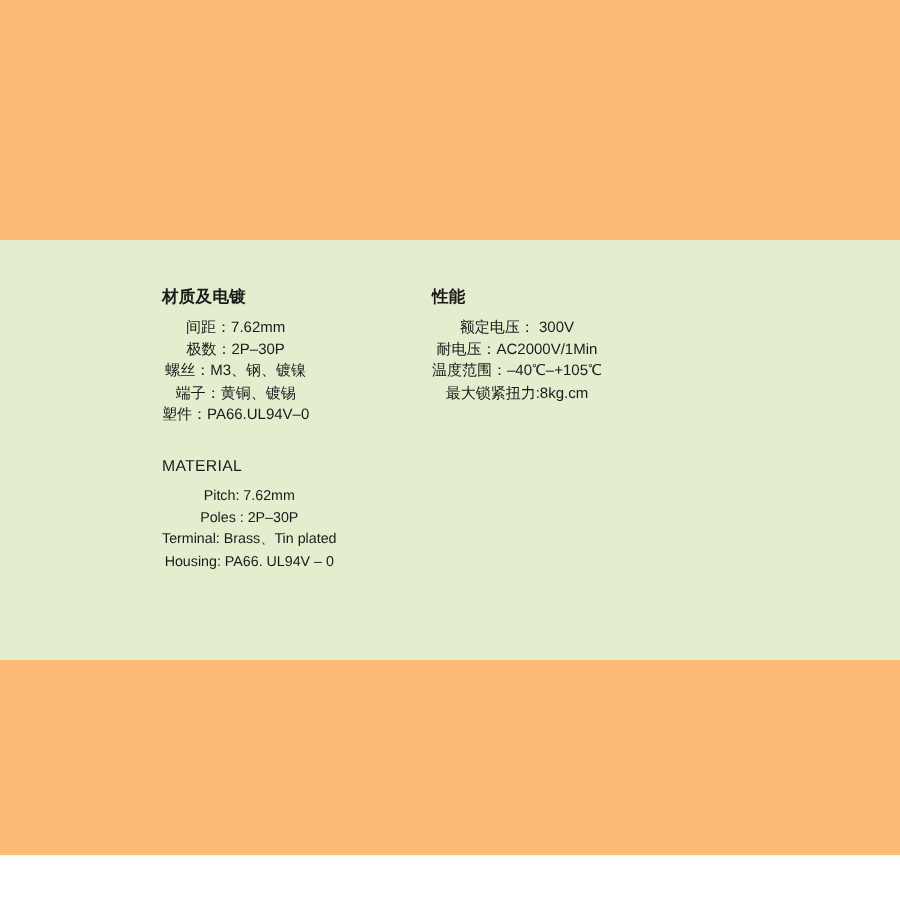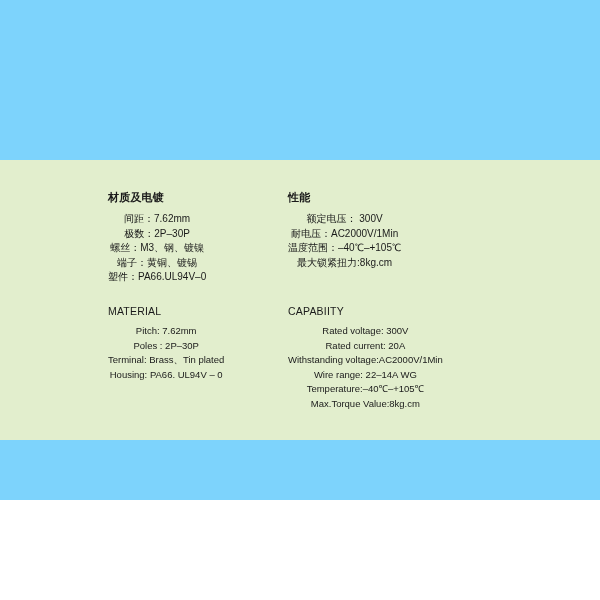--- a/index.html
+++ b/index.html
@@ -9,22 +9,22 @@
   body {
     width: 600px;
     height: 600px;
     background: #ffffff;
     font-family: "Liberation Sans", sans-serif;
     overflow: hidden;
   }
   #page {
     position: relative;
     width: 600px;
-    height: 500px;
-    background: #7dd3fc;
+    height: 570px;
+    background: #fdba74;
   }
   #spec-band {
     position: absolute;
     left: 0;
     top: 160px;
     width: 600px;
     height: 280px;
     background: #e2eecd;
   }
   .col {
@@ -101,25 +101,14 @@
   <div class="col col-left block-en">
     <div class="sec-title">MATERIAL</div>
     <ul class="spec-list">
       <li>Pitch: 7.62mm</li>
       <li>Poles : 2P–30P</li>
       <li>Terminal: Brass、Tin plated</li>
       <li>Housing: PA66. UL94V – 0</li>
     </ul>
   </div>
 
-  <div class="col col-right block-en">
-    <div class="sec-title">CAPABIITY</div>
-    <ul class="spec-list">
-      <li>Rated voltage: 300V</li>
-      <li>Rated current: 20A</li>
-      <li>Withstanding voltage:AC2000V/1Min</li>
-      <li>Wire range: 22–14A WG</li>
-      <li>Temperature:–40℃–+105℃</li>
-      <li>Max.Torque Value:8kg.cm</li>
-    </ul>
-  </div>
 
 </div>
 
 </body></html>

